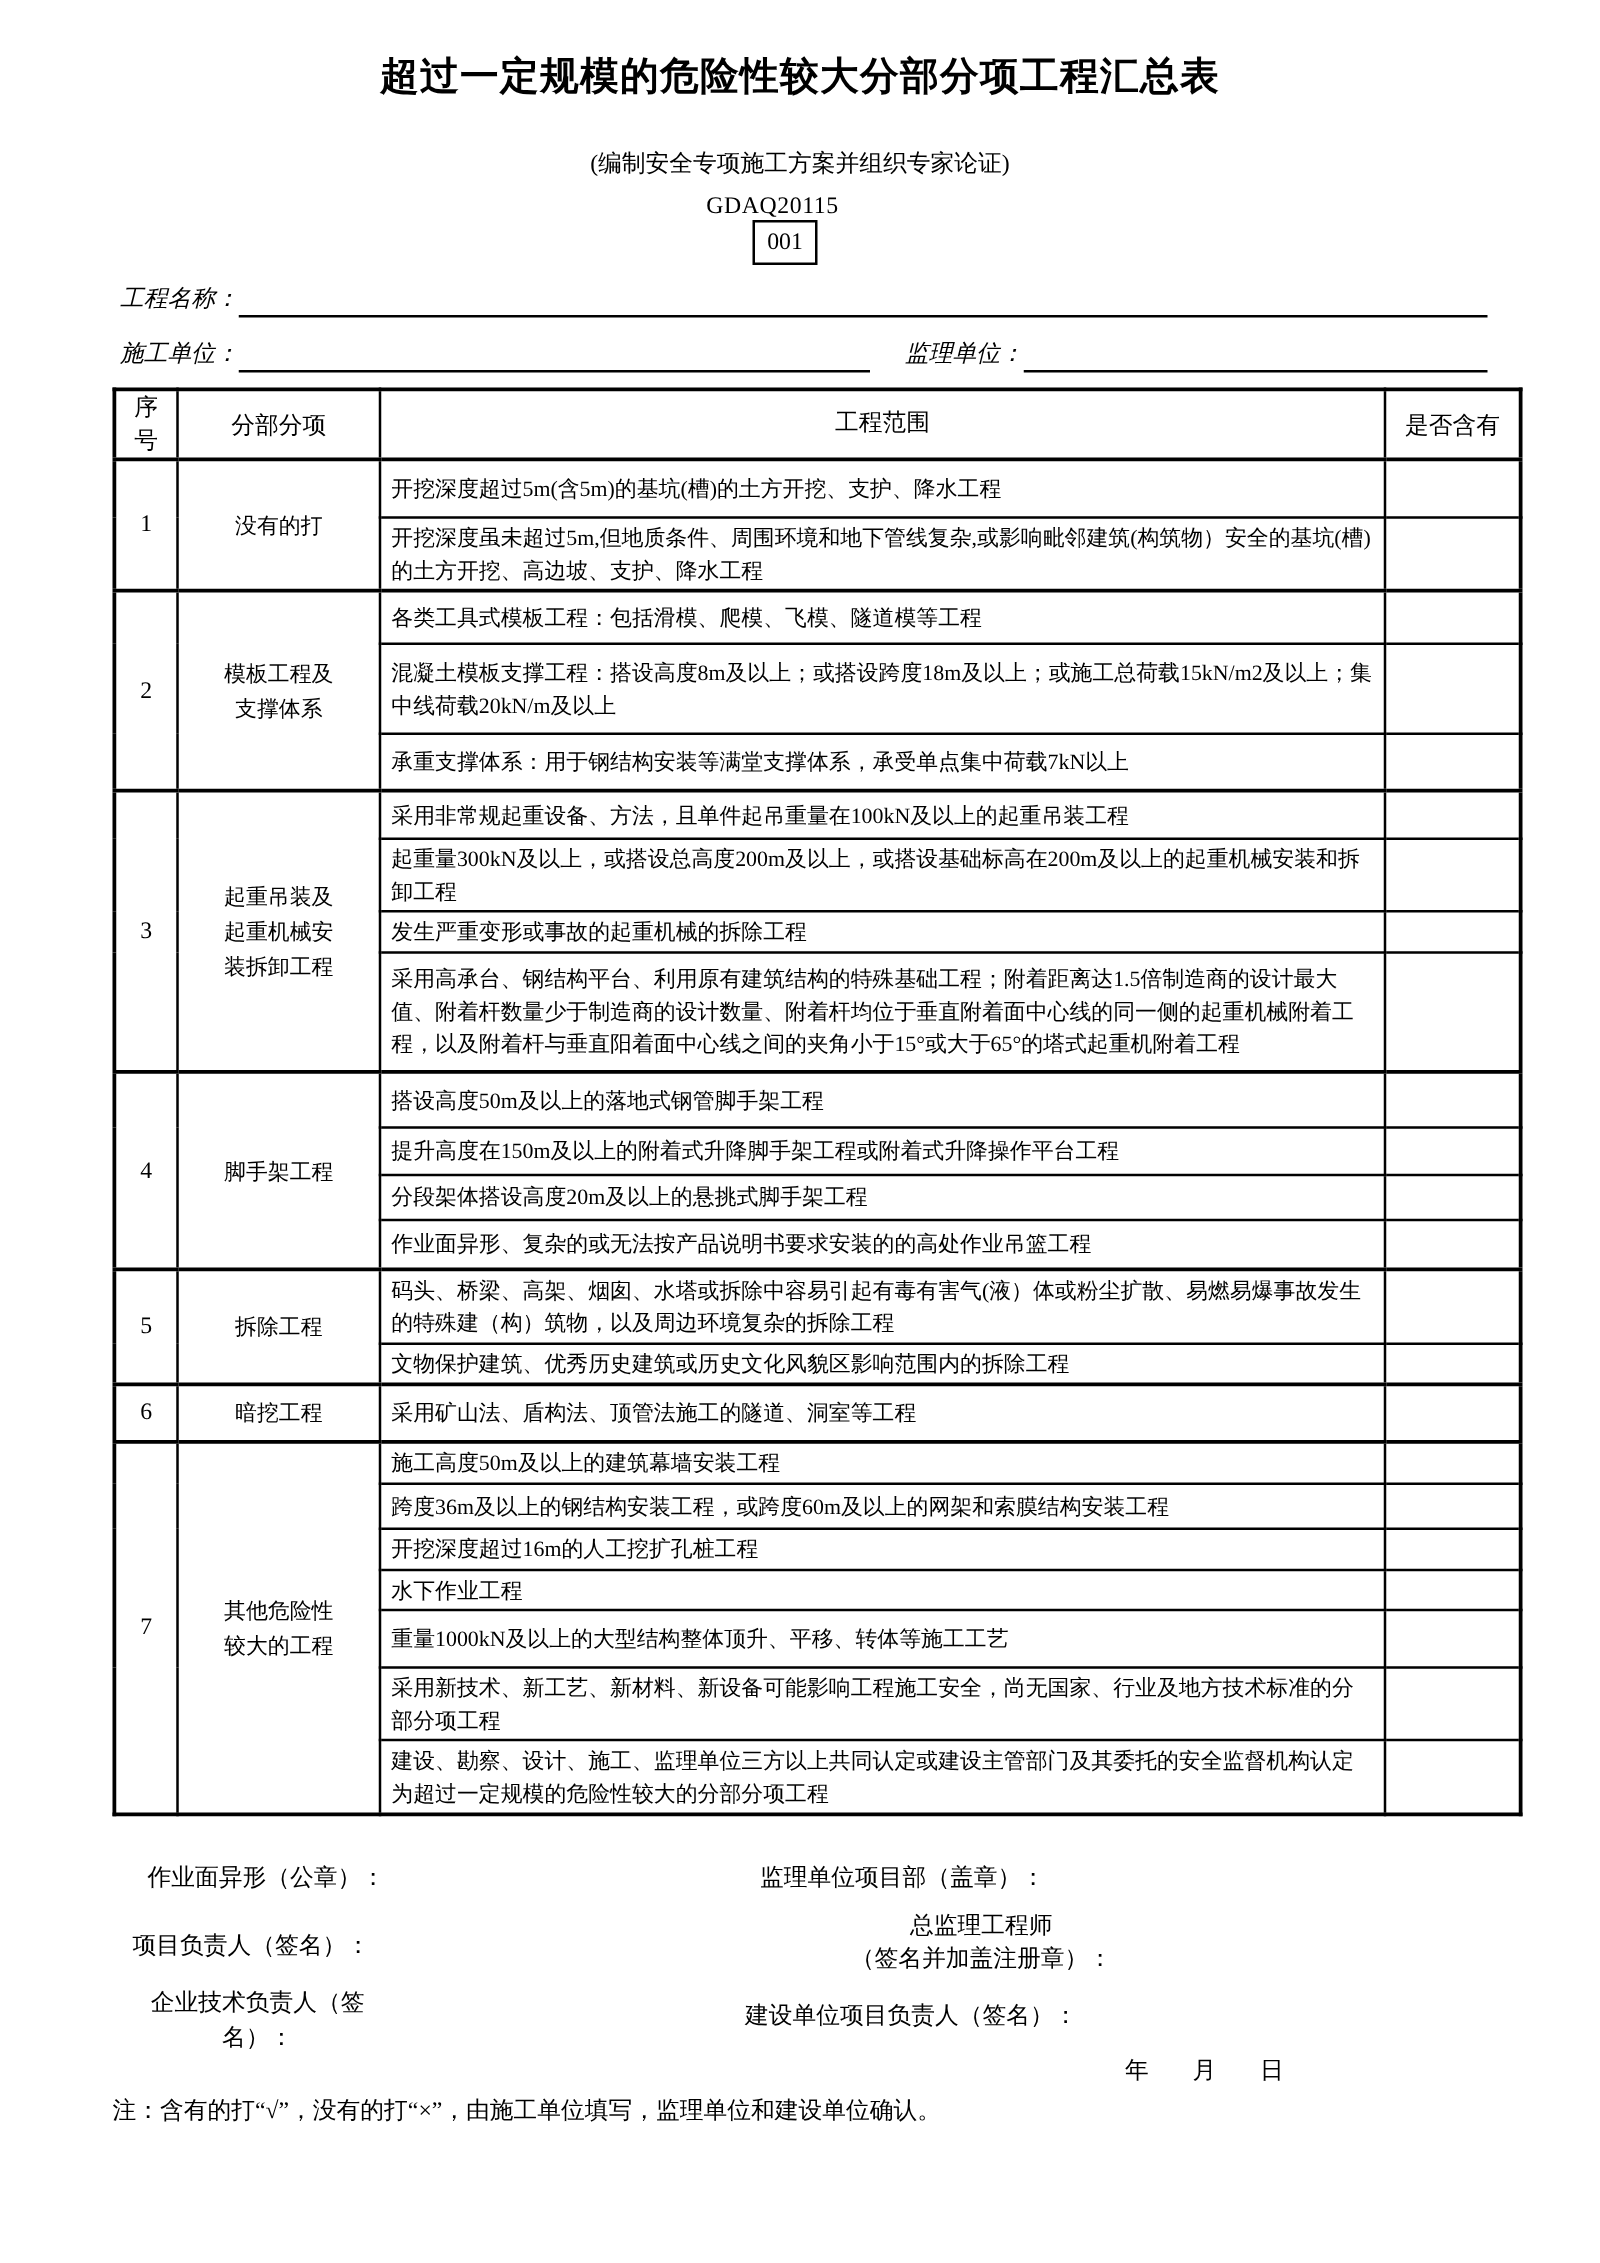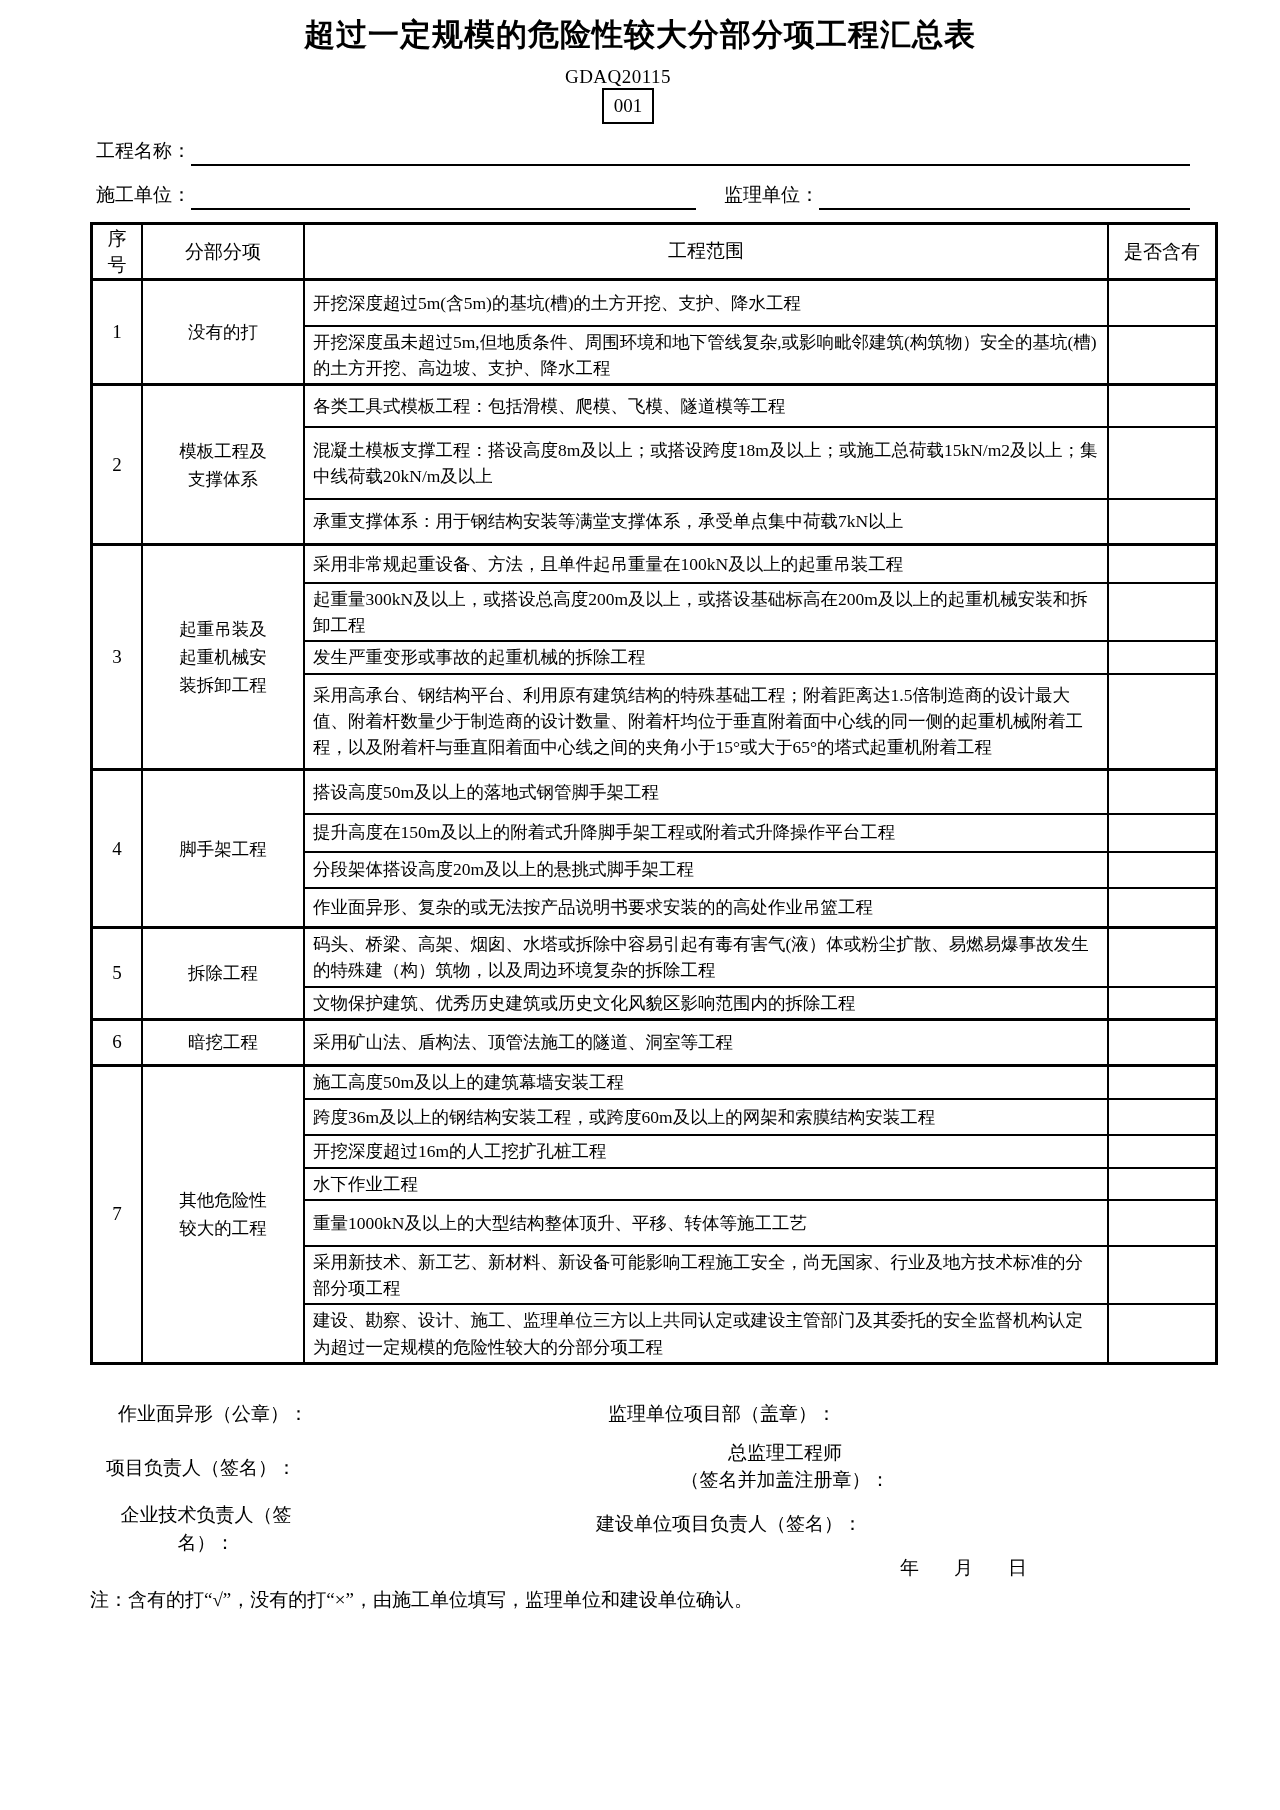--- a/index.html
+++ b/index.html
@@ -1,38 +1,38 @@
 <!DOCTYPE html>
 <html lang="zh"><head>
 <meta charset="utf-8">
 <style>
   html,body { margin:0; padding:0; }
   body {
     width:1280px; height:1810px; background:#ffffff; color:#000;
     font-family:"Liberation Serif","DejaVu Serif",serif;
     -webkit-font-smoothing:antialiased;
   }
-  .page { width:1100px; margin:0 auto; padding-top:8px; position:relative; }
+  .page { width:1100px; margin:0 auto; padding-top:34px; position:relative; }
 
   .title {
     font-family:"Liberation Sans","DejaVu Sans",sans-serif;
     font-weight:bold; font-size:31px; text-align:center;
     letter-spacing:1px; margin:6px 0 0 0;
   }
   .subtitle { text-align:center; font-size:19px; margin-top:36px; }
 
   .code-row { display:flex; justify-content:flex-start; align-items:center; margin-top:10px; padding-right:44px;flex-direction:column; }
   .code-text { font-size:19px; letter-spacing:.5px; }
   .code-box {
     border:2.5px solid #000; min-width:52px; height:36px; padding:0 4px;
     display:flex; align-items:center; justify-content:center;
     font-size:19px; margin-left:20px; box-sizing:border-box;
   }
 
-  .field-row { display:flex; align-items:flex-end; font-size:19px; }
+  .field-row { display:flex; align-items:flex-end; font-size:19px;font-style:italic; }
   .fr1 { margin-top:14px; padding-left:6px; }
   .fr2 { margin-top:16px; margin-bottom:12px; padding-left:6px; }
   .field-label { white-space:nowrap; padding-bottom:2px; }
   .fill-line { border-bottom:2px solid #000; height:1.35em; }
   .fl-grow { flex:1 1 auto; }
   .fl-fixed { flex:0 0 505px; }
   .gap { flex:0 0 28px; }
 
   table.main {
     width:1100px; border-collapse:collapse; table-layout:fixed;
@@ -58,20 +58,21 @@
   .f-sign-r3 { left:506px; top:132px; }
   .f-date    { left:810px; top:176px; letter-spacing:8px; }
   .f-note    { left:0;   top:208px; }
 </style>
 </head>
 <body>
 
 <div class="page">
 
   <h1 class="title">超过一定规模的危险性较大分部分项工程汇总表</h1>
+  <div class="subtitle">(编制安全专项施工方案并组织专家论证)</div>
 
   <div class="code-row">
     <span class="code-text">GDAQ20115</span>
     <span class="code-box">001</span>
   </div>
 
   <div class="field-row fr1">
     <span class="field-label">工程名称：</span>
     <span class="fill-line fl-grow"></span>
   </div>

